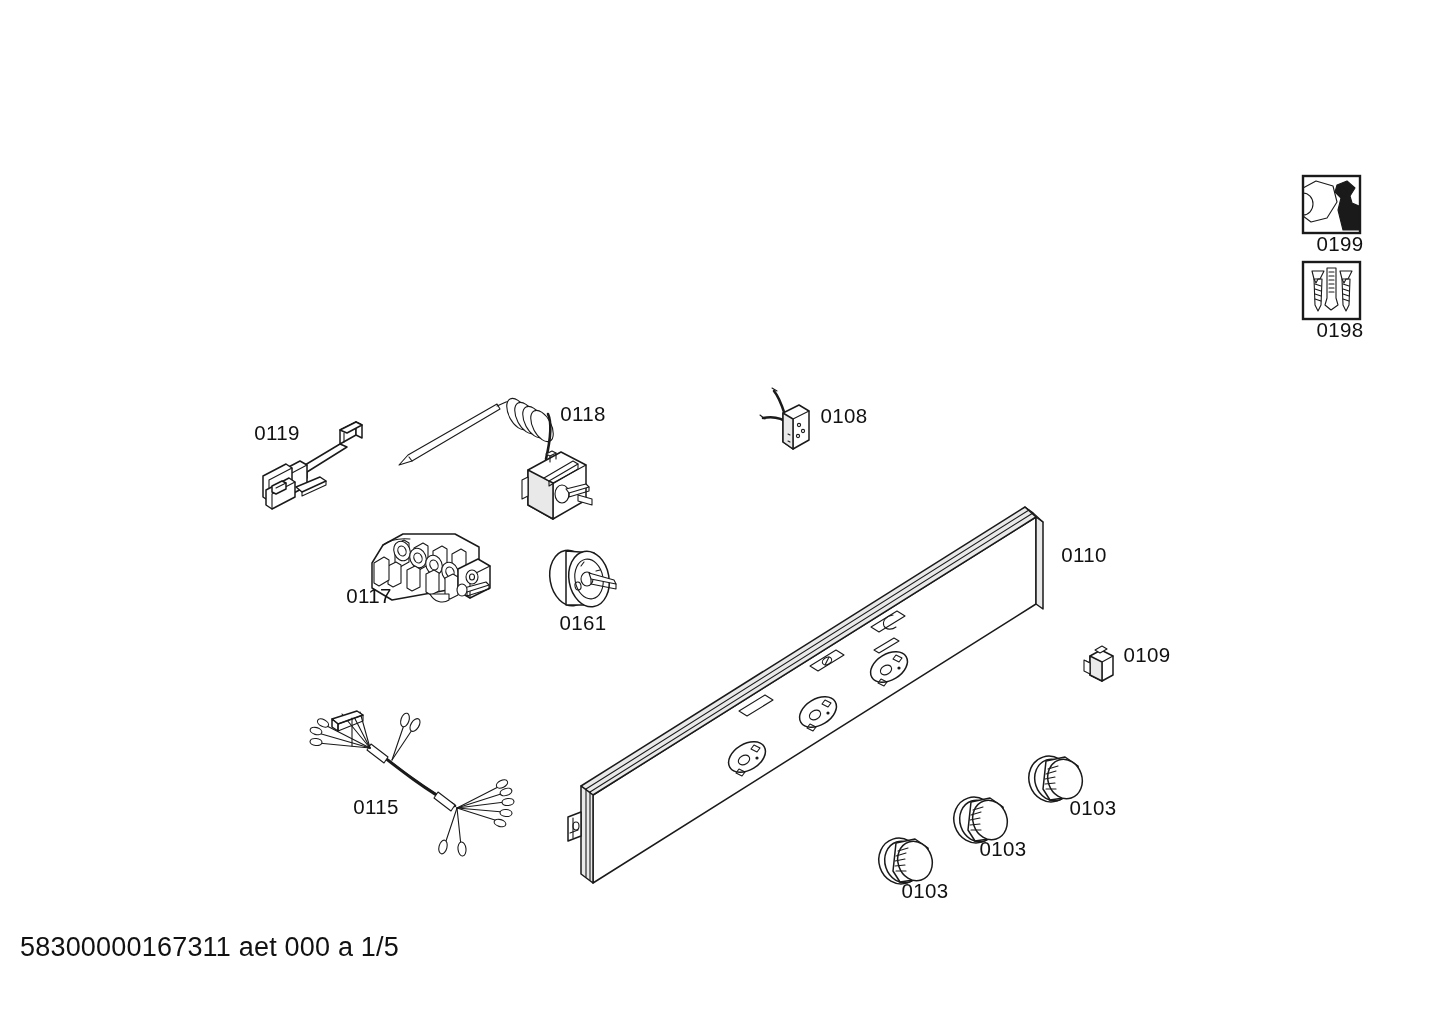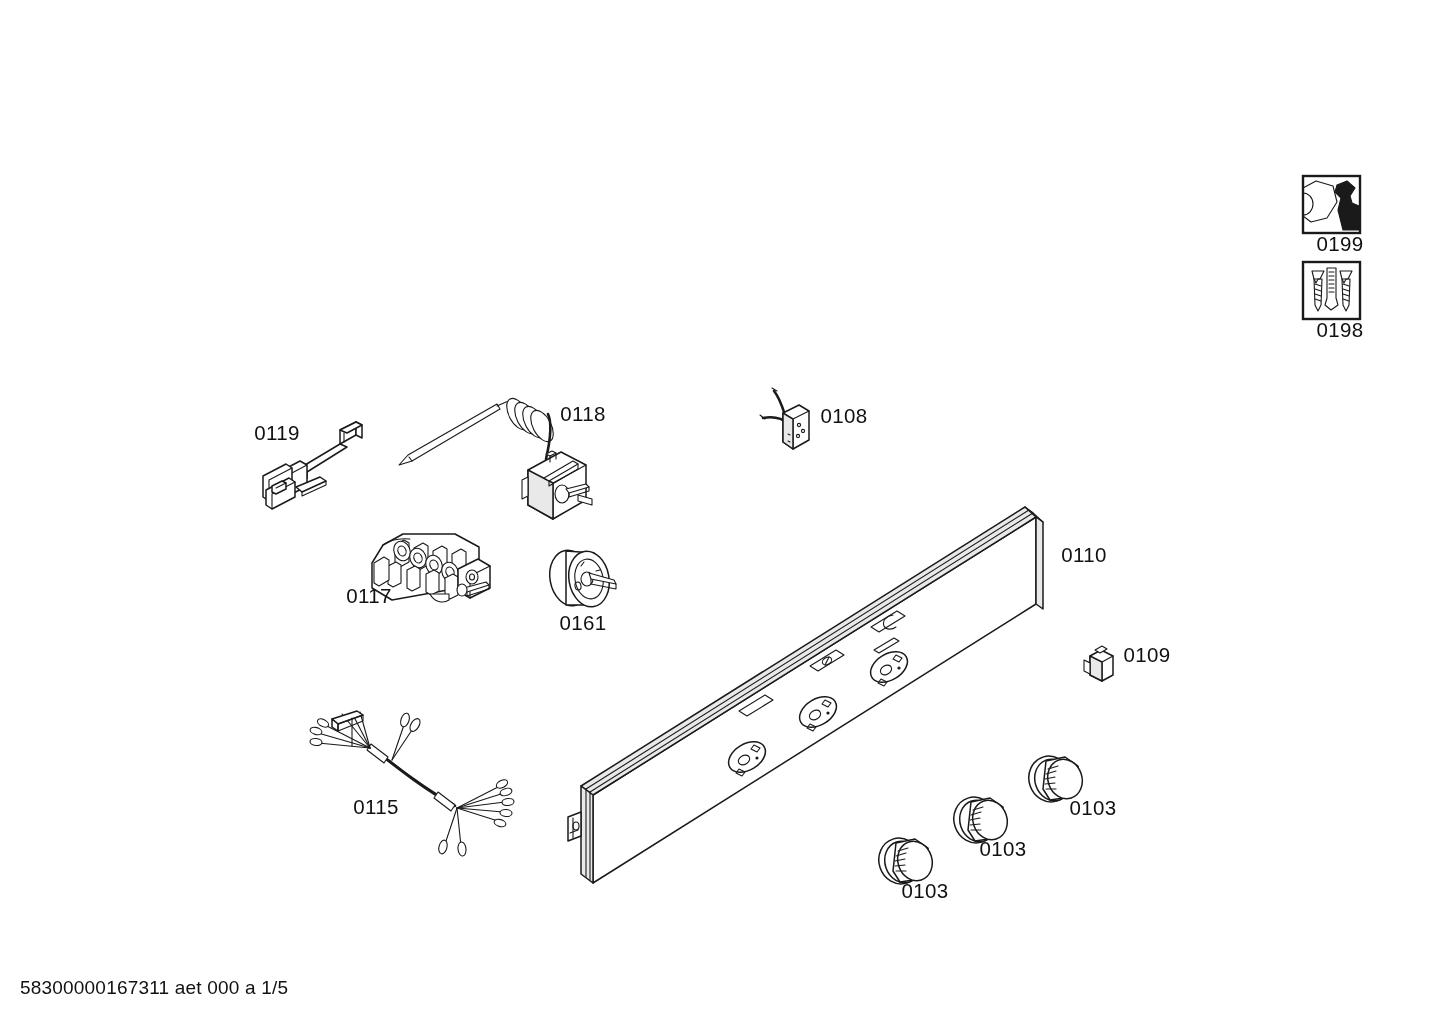--- a/index.html
+++ b/index.html
@@ -27,23 +27,23 @@
   }
   .pnum {
     font-family: "Liberation Sans", sans-serif;
     font-size: 20.5px;
     fill: #111111;
     letter-spacing: 0.4px;
   }
   .footer-text {
     position: absolute;
     left: 20px;
-    top: 977px;
+    top: 932px;
     font-family: "Liberation Sans", sans-serif;
-    font-size: 19px;
+    font-size: 27px;
     color: #111111;
     letter-spacing: 0.2px;
     white-space: nowrap;
   }
   .lnT { fill: none; stroke: #1a1a1a; stroke-width: 1.1; stroke-linejoin: round; stroke-linecap: round; }
   .lnH { fill: none; stroke: #1a1a1a; stroke-width: 2.6; stroke-linecap: round; }
   .fillW { fill: #ffffff; stroke: #1a1a1a; stroke-width: 1.5; stroke-linejoin: round; }
   .fillWt { fill: #ffffff; stroke: #1a1a1a; stroke-width: 1.1; stroke-linejoin: round; }
   .fillG { fill: #e9e9e9; stroke: #1a1a1a; stroke-width: 1.5; stroke-linejoin: round; }
   .boxIcon { fill: #ffffff; stroke: #1a1a1a; stroke-width: 2.4; }

